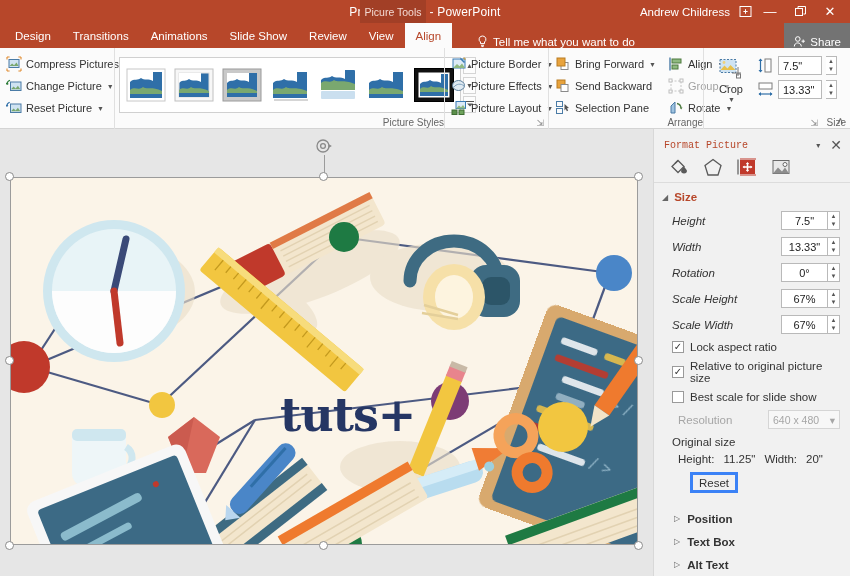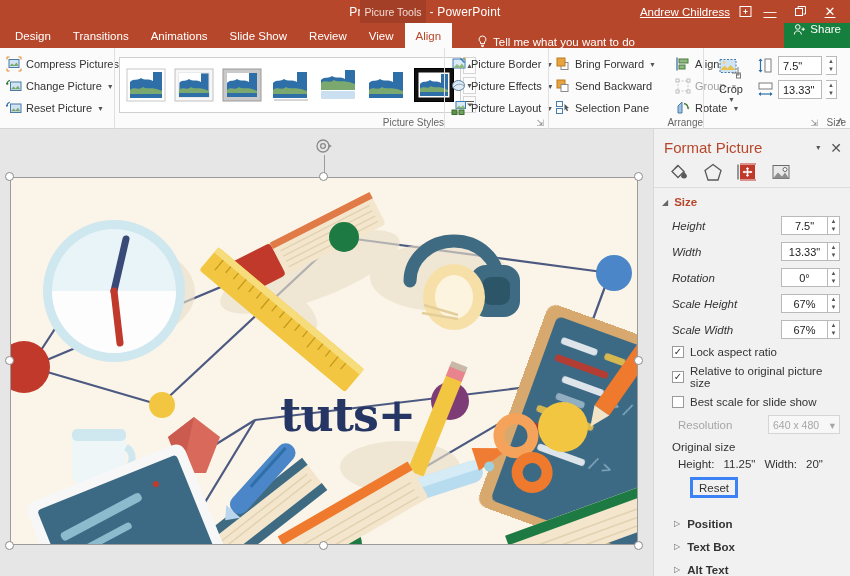--- a/index.html
+++ b/index.html
@@ -22,21 +22,21 @@
     position: absolute; left: 0; right: 0; text-align: center;
     color: #fff; font-size: 12px; letter-spacing: .2px;
   }
   .ctx-tab {
     position: absolute; left: 360px; top: 0; height: 23px; width: 66px;
     background: #a23f26; color: #f3d9d2; font-size: 10.5px;
     display: flex; align-items: center; justify-content: center;
   }
   .tb-right {
     position: absolute; right: 6px; top: 0; height: 23px;
-    display: flex; align-items: center; gap: 2px; color: #fff; text-decoration: underline;
+    display: flex; align-items: center; gap: 2px; color: #fff;
   }
   .user-name { font-size: 11.5px; margin-right: 4px; }
   .tb-btn {
     width: 28px; height: 23px; display: flex; align-items: center;
     justify-content: center; color: #fff; font-size: 13px; line-height: 1;
   }
   .tb-btn.acct { width: 18px; font-size: 12px; }
 
   
   .tabrow {
@@ -48,22 +48,22 @@
     color: #fff; font-size: 11.5px; white-space: nowrap;
   }
   .tab.active { background: #fbfbfb; color: #b7472a; }
   .tellme {
     display: flex; align-items: center; gap: 5px; color: #fff;
     font-size: 11.5px; padding-left: 12px; white-space: nowrap; margin-left: 13px;
   }
   .bulb { font-size: 11px; }
   .share {
     position: absolute; right: 0; top: 0; height: 25px;
-    display: flex; align-items: flex-start; gap: 4px; padding: 0 9px;
-    background: #15803d; color: #fff; font-size: 11.5px;
+    display: flex; align-items: flex-end; gap: 4px; padding: 0 9px;
+    background: #737373; color: #fff; font-size: 11.5px;
   }
 
   
   .ribbon {
     position: relative; height: 81px; background: #fbfbfb;
     border-bottom: 1px solid #d4d4d4; display: flex;
   }
   .grp { position: relative; height: 81px; padding: 3px 4px 0; }
   .grp + .grp { border-left: 1px solid #e0e0e0; }
   .grp-label {
@@ -97,21 +97,21 @@
     display: flex; flex-direction: column; justify-content: space-between;
     height: 56px; margin-left: 2px;
   }
   .gal-btn {
     width: 13px; height: 17px; border: 1px solid #d5d5d5; background: #fdfdfd;
     display: flex; align-items: center; justify-content: center;
     font-size: 7px; color: #555;
   }
 
   
-  .two-col { display: flex; gap: 13px; padding-top: 3px; }
+  .two-col { display: flex; gap: 6px; padding-top: 3px; }
   .size-grp { display: flex; padding-top: 5px; }
   .crop-btn {
     width: 46px; display: flex; flex-direction: column; align-items: center;
     gap: 1px; padding-top: 2px;
   }
   .crop-label { font-size: 11px; color: #333; }
   .size-fields { display: flex; flex-direction: column; gap: 5px; padding-left: 3px; }
   .size-row { display: flex; align-items: center; gap: 4px; }
   .spin {
     width: 44px; height: 19px; border: 1px solid #b9b9b9; background: #fff;
@@ -158,21 +158,21 @@
   }
 
   
   .pane {
     position: absolute; right: 0; top: 129px; width: 197px; height: 447px;
     background: #f1f1f1; border-left: 1px solid #d8d8d8;
   }
   .pane-head {
     display: flex; align-items: center; padding: 10px 8px 0 10px;
   }
-  .pane-title { color: #b7472a; font-size: 15px; flex: 1; }
+  .pane-title { color: #b7472a; font-size: 10px; flex: 1; font-family: Liberation Mono, monospace; }
   .pane-drop { color: #555; font-size: 8px; margin-right: 10px; }
   .pane-close { color: #555; font-size: 14px; line-height: 12px; }
   .pane-icons {
     display: flex; gap: 12px; padding: 6px 0 5px 14px;
     border-bottom: 1px solid #dcdcdc;
   }
   .pane-ic { width: 22px; height: 20px; }
   .pane-body { padding: 8px 10px 0 8px; }
   .sec-head {
     display: flex; align-items: center; gap: 6px; margin-bottom: 8px;

